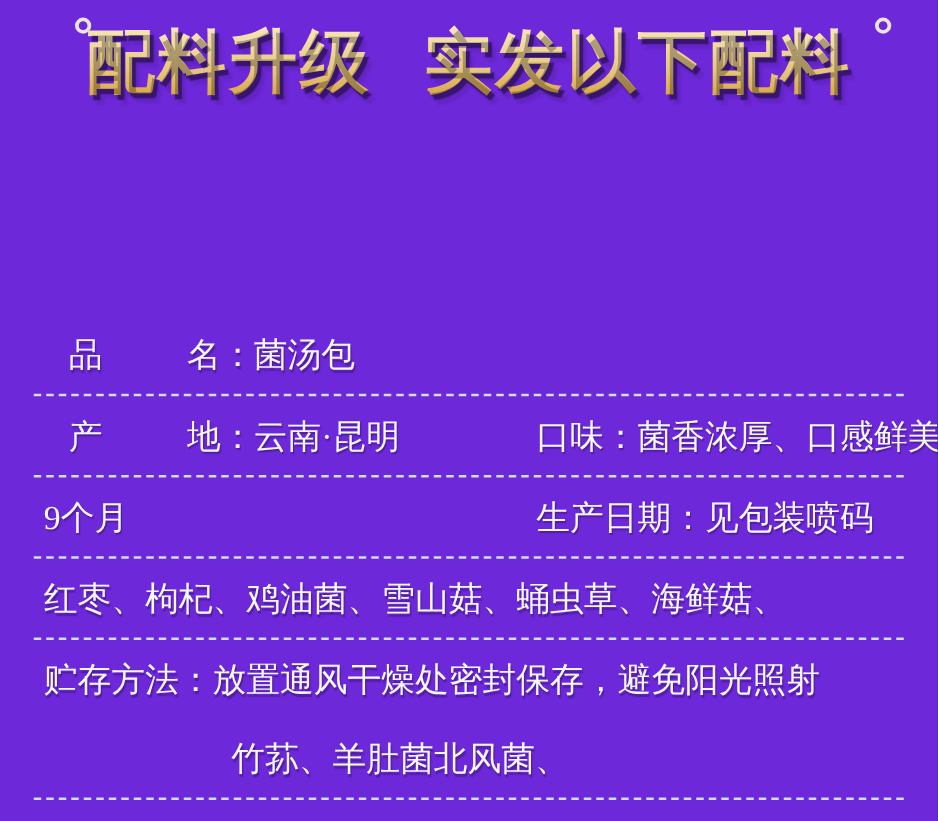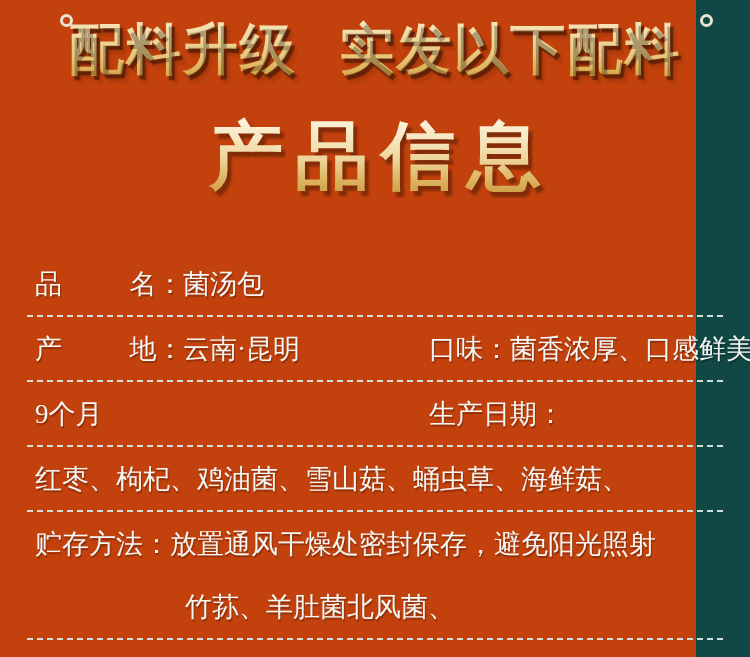--- a/index.html
+++ b/index.html
@@ -3,21 +3,21 @@
 <meta charset="utf-8">
 <style>
   html,body{margin:0;padding:0;}
   body{
     width:750px;height:657px;
     background:#114846;
     font-family:"Liberation Serif","DejaVu Serif",serif;
     overflow:hidden;position:relative;
   }
 
-  .page{position:relative;width:696px;height:657px;background:#c2410c;}
+  .page{position:relative;width:750px;height:657px;background:#6d28d9;}
 
   
   .banner{
     position:absolute;left:0;top:0;width:750px;height:100px;
   }
   .banner-text{
     position:absolute;left:0;top:8px;width:750px;
     text-align:center;
     font-size:55px;
     font-weight:bold;
@@ -77,41 +77,40 @@
   .row.last{border-bottom:none;}
   .cell{
     display:flex;align-items:baseline;
     color:#f4f7f5;
     font-size:27px;
     font-family:"Liberation Serif","DejaVu Serif",serif;
     text-shadow:1px 2px 1px rgba(0,0,0,0.28);
     white-space:pre;
   }
   .lab{display:inline-block;}
-  .lab.w1{width:148px;}       
+  .lab.w1{width:148px;margin-left:20px;}       
   .val{display:inline-block;}
   .cell.right{position:absolute;left:402px;top:50%;transform:translateY(-50%);}
   .cell.left{position:absolute;left:8px;top:50%;transform:translateY(-50%);}
 
   .ing-cont{position:absolute;left:158px;top:50%;transform:translateY(-50%);}
   .full{position:absolute;left:8px;top:50%;transform:translateY(-50%);}
 </style>
 </head>
 <body>
 
 <div class="page">
 
   <div class="banner">
     <span class="ring left"></span>
     <span class="ring right"></span>
     <div class="banner-text">配料升级  实发以下配料</div>
   </div>
 
   <div class="title-wrap">
-    <div class="main-title">产品信息</div>
   </div>
 
   <div class="info">
 
     <div class="row">
       <div class="cell left">
         <span class="lab w1">品          名：</span>
         <span class="val">菌汤包</span>
       </div>
     </div>
@@ -126,20 +125,21 @@
         <span class="val">菌香浓厚、口感鲜美</span>
       </div>
     </div>
 
     <div class="row">
       <div class="cell left">
         <span class="val">9个月</span>
       </div>
       <div class="cell right">
         <span class="lab">生产日期：</span>
+        <span class="val">见包装喷码</span>
       </div>
     </div>
 
     <div class="row">
       <div class="cell left">
         <span class="val">红枣、枸杞、鸡油菌、雪山菇、蛹虫草、海鲜菇、</span>
       </div>
     </div>
 
     <div class="row last">

